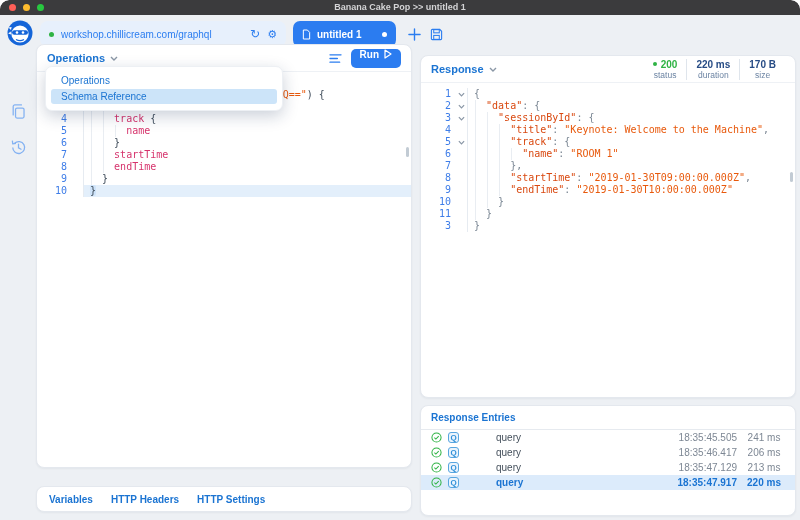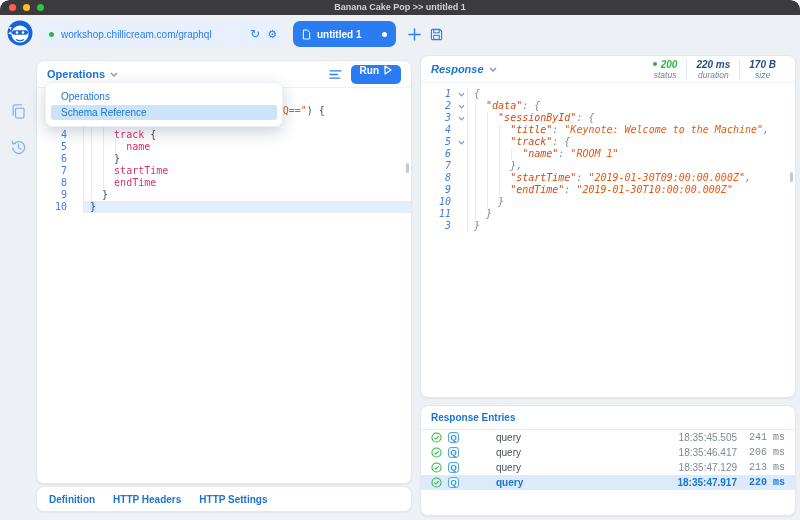--- a/index.html
+++ b/index.html
@@ -24,23 +24,23 @@
   .doc-tab .tab-label { flex:1; font-size:10px; font-weight:700; color:#fff; }
   .white-dot { width:5px; height:5px; border-radius:50%; background:#fff; flex:none; }
   .icon-btn { position:absolute; background:none; border:none; cursor:pointer; display:flex; align-items:center; justify-content:center; }
 
   
   .rail { position:absolute; left:0; top:52px; width:36px; bottom:0; display:flex; flex-direction:column; align-items:center; padding-top:48px; gap:14px; }
   .rail-btn { width:22px; height:22px; background:none; border:none; display:flex; align-items:center; justify-content:center; }
 
   
   .card { position:absolute; background:#fff; border:1px solid #e4e8ee; border-radius:8px; box-shadow:0 1px 2px rgba(16,30,54,.05); }
-  .ops-card { left:36px; top:60px; width:376px; height:424px; }
+  .ops-card { left:36px; top:44px; width:376px; height:424px; }
   .tabs-card { left:36px; top:486px; width:376px; height:26px; display:flex; align-items:center; padding:0 12px; gap:18px; }
-  .resp-card { left:420px; top:55px; width:376px; height:343px;font-style:italic; }
+  .resp-card { left:420px; top:55px; width:376px; height:343px; }
   .entries-card { left:420px; top:405px; width:376px; height:111px; overflow:hidden; }
 
   .card-header { height:27px; display:flex; align-items:center; padding:0 10px; border-bottom:1px solid #eef1f5; }
   .panel-title { font-size:11px; font-weight:700; color:#1b74d2; }
   .chev { margin-left:5px; display:flex; }
   .hdr-actions { margin-left:auto; display:flex; align-items:center; gap:9px; }
   .run-btn { height:19px; background:#2b7cf0; color:#fff; border:none; border-radius:5px; font-size:10px; font-weight:700; display:flex; align-items:flex-start; gap:5px; padding:0 9px; cursor:pointer; }
 
   .metrics { margin-left:auto; display:flex; align-items:stretch; }
   .metric { display:flex; flex-direction:column; align-items:center; padding:0 9px; justify-content:center; }
@@ -75,21 +75,21 @@
   .dd-item { height:15px; line-height:15px; font-size:10px; color:#1b74d2; padding:0 10px; margin:1px 5px; border-radius:3px; cursor:pointer; }
   .dd-item.active { background:#cce4f9; }
 
   
   .entries-header { height:24px; display:flex; align-items:center; padding:0 10px; font-size:10px; font-weight:700; color:#1b74d2; border-bottom:1px solid #e6eaef; }
   .entry-row { height:15px; display:flex; align-items:center; padding:0 10px; gap:6px; font-size:10px; color:#45505c; cursor:pointer; }
   .entry-row.sel { background:#dcebfb; }
   .entry-row.sel .entry-type, .entry-row.sel .entry-time, .entry-row.sel .entry-duration { color:#1b74d2; font-weight:600; }
   .entry-type { flex:1;margin-left:31px; }
   .entry-time { color:#7d8794; }
-  .entry-duration { width:42px; text-align:right; color:#7d8794;font-family:Liberation Mono, monospace; }
+  .entry-duration { width:42px; text-align:center; color:#7d8794; }
   .eicon { display:flex; align-items:center; }
   .qbox { width:11px; height:11px; flex:none; border:1px solid #58a6e0; border-radius:3px; color:#2e8fd8; font-size:8px; font-weight:700; display:flex; align-items:center; justify-content:center; background:#eaf4fd; }
 
   
   .ftab { font-size:10px; font-weight:700; color:#1b74d2; cursor:pointer; }
 </style>
 </head>
 <body>
 
 <div class="window">
@@ -240,21 +240,21 @@
         </div>
       </div>
 
     <div class="dropdown">
         <div class="dd-item">Operations</div>
         <div class="dd-item active">Schema Reference</div>
       </div>
   </div>
 
   <div class="card tabs-card">
-      <span class="ftab">Definition</span>
+      <span class="ftab">Variables</span>
       <span class="ftab">HTTP Headers</span>
       <span class="ftab">HTTP Settings</span>
     </div>
 
   <div class="card resp-card">
     <div class="card-header">
       <span class="panel-title">Response</span>
       <span class="chev">
         <svg width="8" height="5" viewBox="0 0 8 5">
             <polyline points="1,1 4,4 7,1" fill="none" stroke="#8a97a6" stroke-width="1.4"></polyline>

